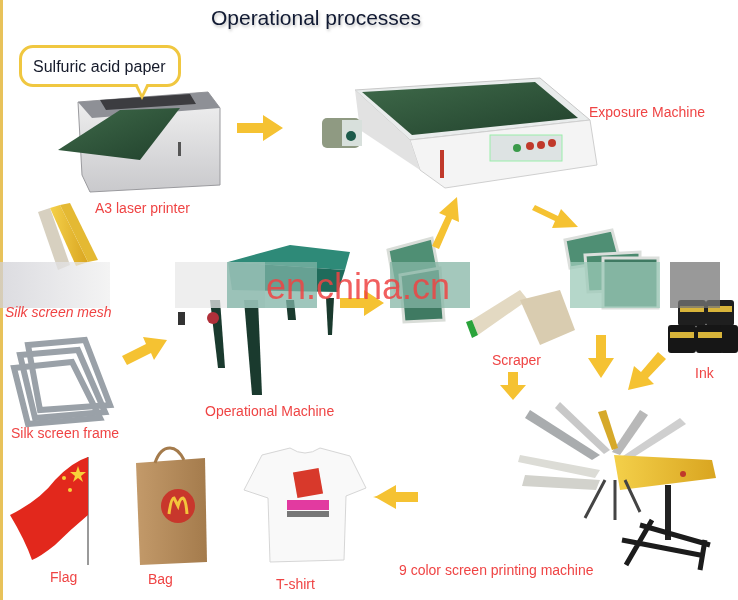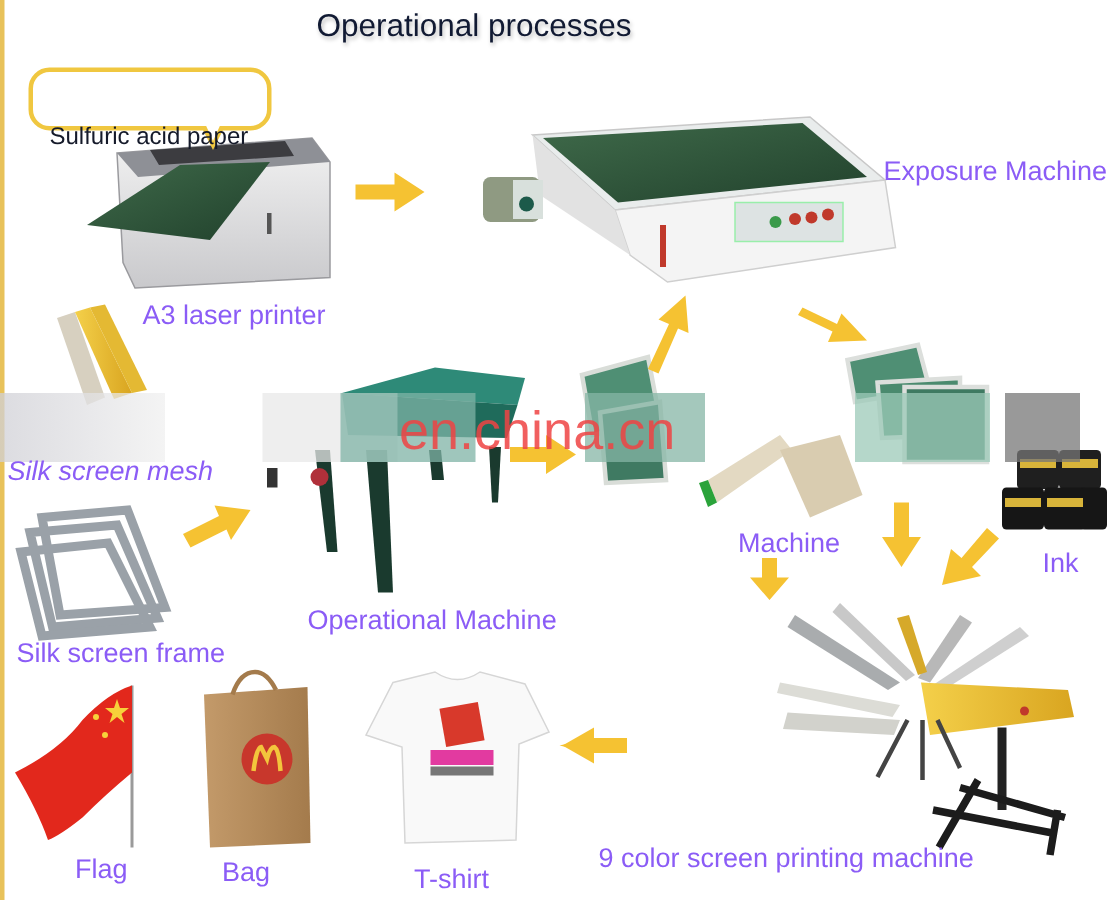--- a/index.html
+++ b/index.html
@@ -1,23 +1,23 @@
 <!DOCTYPE html>
 <html><head>
 <meta charset="utf-8">
 <style>
   html,body{margin:0;padding:0;}
   body{width:738px;height:600px;position:relative;background:#ffffff;overflow:hidden;font-family:"Liberation Sans",sans-serif;}
   .frame-edge{position:absolute;left:0;top:0;width:3px;height:600px;background:#e8c25a;}
   .title{position:absolute;left:0;width:632px;top:6px;text-align:center;font-size:21px;color:#111a33;text-shadow:1px 2px 3px rgba(0,0,0,0.25);}
-  .lbl{position:absolute;font-size:18px;color:#8b5cf6;white-space:nowrap;}
+  .lbl{position:absolute;font-size:14px;color:#ef4444;white-space:nowrap;}
   .bubble{position:absolute;left:19px;top:45px;width:162px;height:42px;border:3px solid #f0c740;border-radius:14px;background:#fff;box-sizing:border-box;}
   .bubble-tail{position:absolute;left:134px;top:84px;width:0;height:0;border-left:8px solid transparent;border-right:8px solid transparent;border-top:16px solid #f0c740;}
   .bubble-tail-in{position:absolute;left:137px;top:83px;width:0;height:0;border-left:5px solid transparent;border-right:5px solid transparent;border-top:11px solid #fff;}
-  .bubble-text{position:absolute;left:33px;top:58px;font-size:16px;color:#151a2a;margin-top:25px;}
+  .bubble-text{position:absolute;left:33px;top:58px;font-size:16px;color:#151a2a;}
   svg.art{position:absolute;left:0;top:0;width:738px;height:600px;}
   .watermark{position:absolute;left:175px;top:262px;width:545px;height:46px;}
   .wm-band{position:absolute;top:0;height:46px;opacity:0.75;}
   .wm-text{position:absolute;left:266px;top:266px;font-size:36px;color:#ef4444;letter-spacing:0px;opacity:0.85;}
 </style>
 </head>
 <body>
 
 <div class="frame-edge"></div>
 
@@ -183,18 +183,18 @@
   <div class="wm-band" style="left:395px;width:90px;background:#9ccab8;"></div>
   <div class="wm-band" style="left:495px;width:50px;background:#777;"></div>
 </div>
 <div class="wm-text">en.china.cn</div>
 
 <div class="lbl" style="left:95px;top:200px;">A3 laser printer</div>
 <div class="lbl" style="left:589px;top:104px;">Exposure Machine</div>
 <div class="lbl" style="left:5px;top:304px;font-style:italic;">Silk screen mesh</div>
 <div class="lbl" style="left:11px;top:425px;">Silk screen frame</div>
 <div class="lbl" style="left:205px;top:403px;">Operational Machine</div>
-<div class="lbl" style="left:492px;top:352px;">Machine</div>
+<div class="lbl" style="left:492px;top:352px;">Scraper</div>
 <div class="lbl" style="left:695px;top:365px;">Ink</div>
 <div class="lbl" style="left:399px;top:562px;">9 color screen printing machine</div>
 <div class="lbl" style="left:276px;top:576px;">T-shirt</div>
 <div class="lbl" style="left:148px;top:571px;">Bag</div>
 <div class="lbl" style="left:50px;top:569px;">Flag</div>
 
 </body></html>

